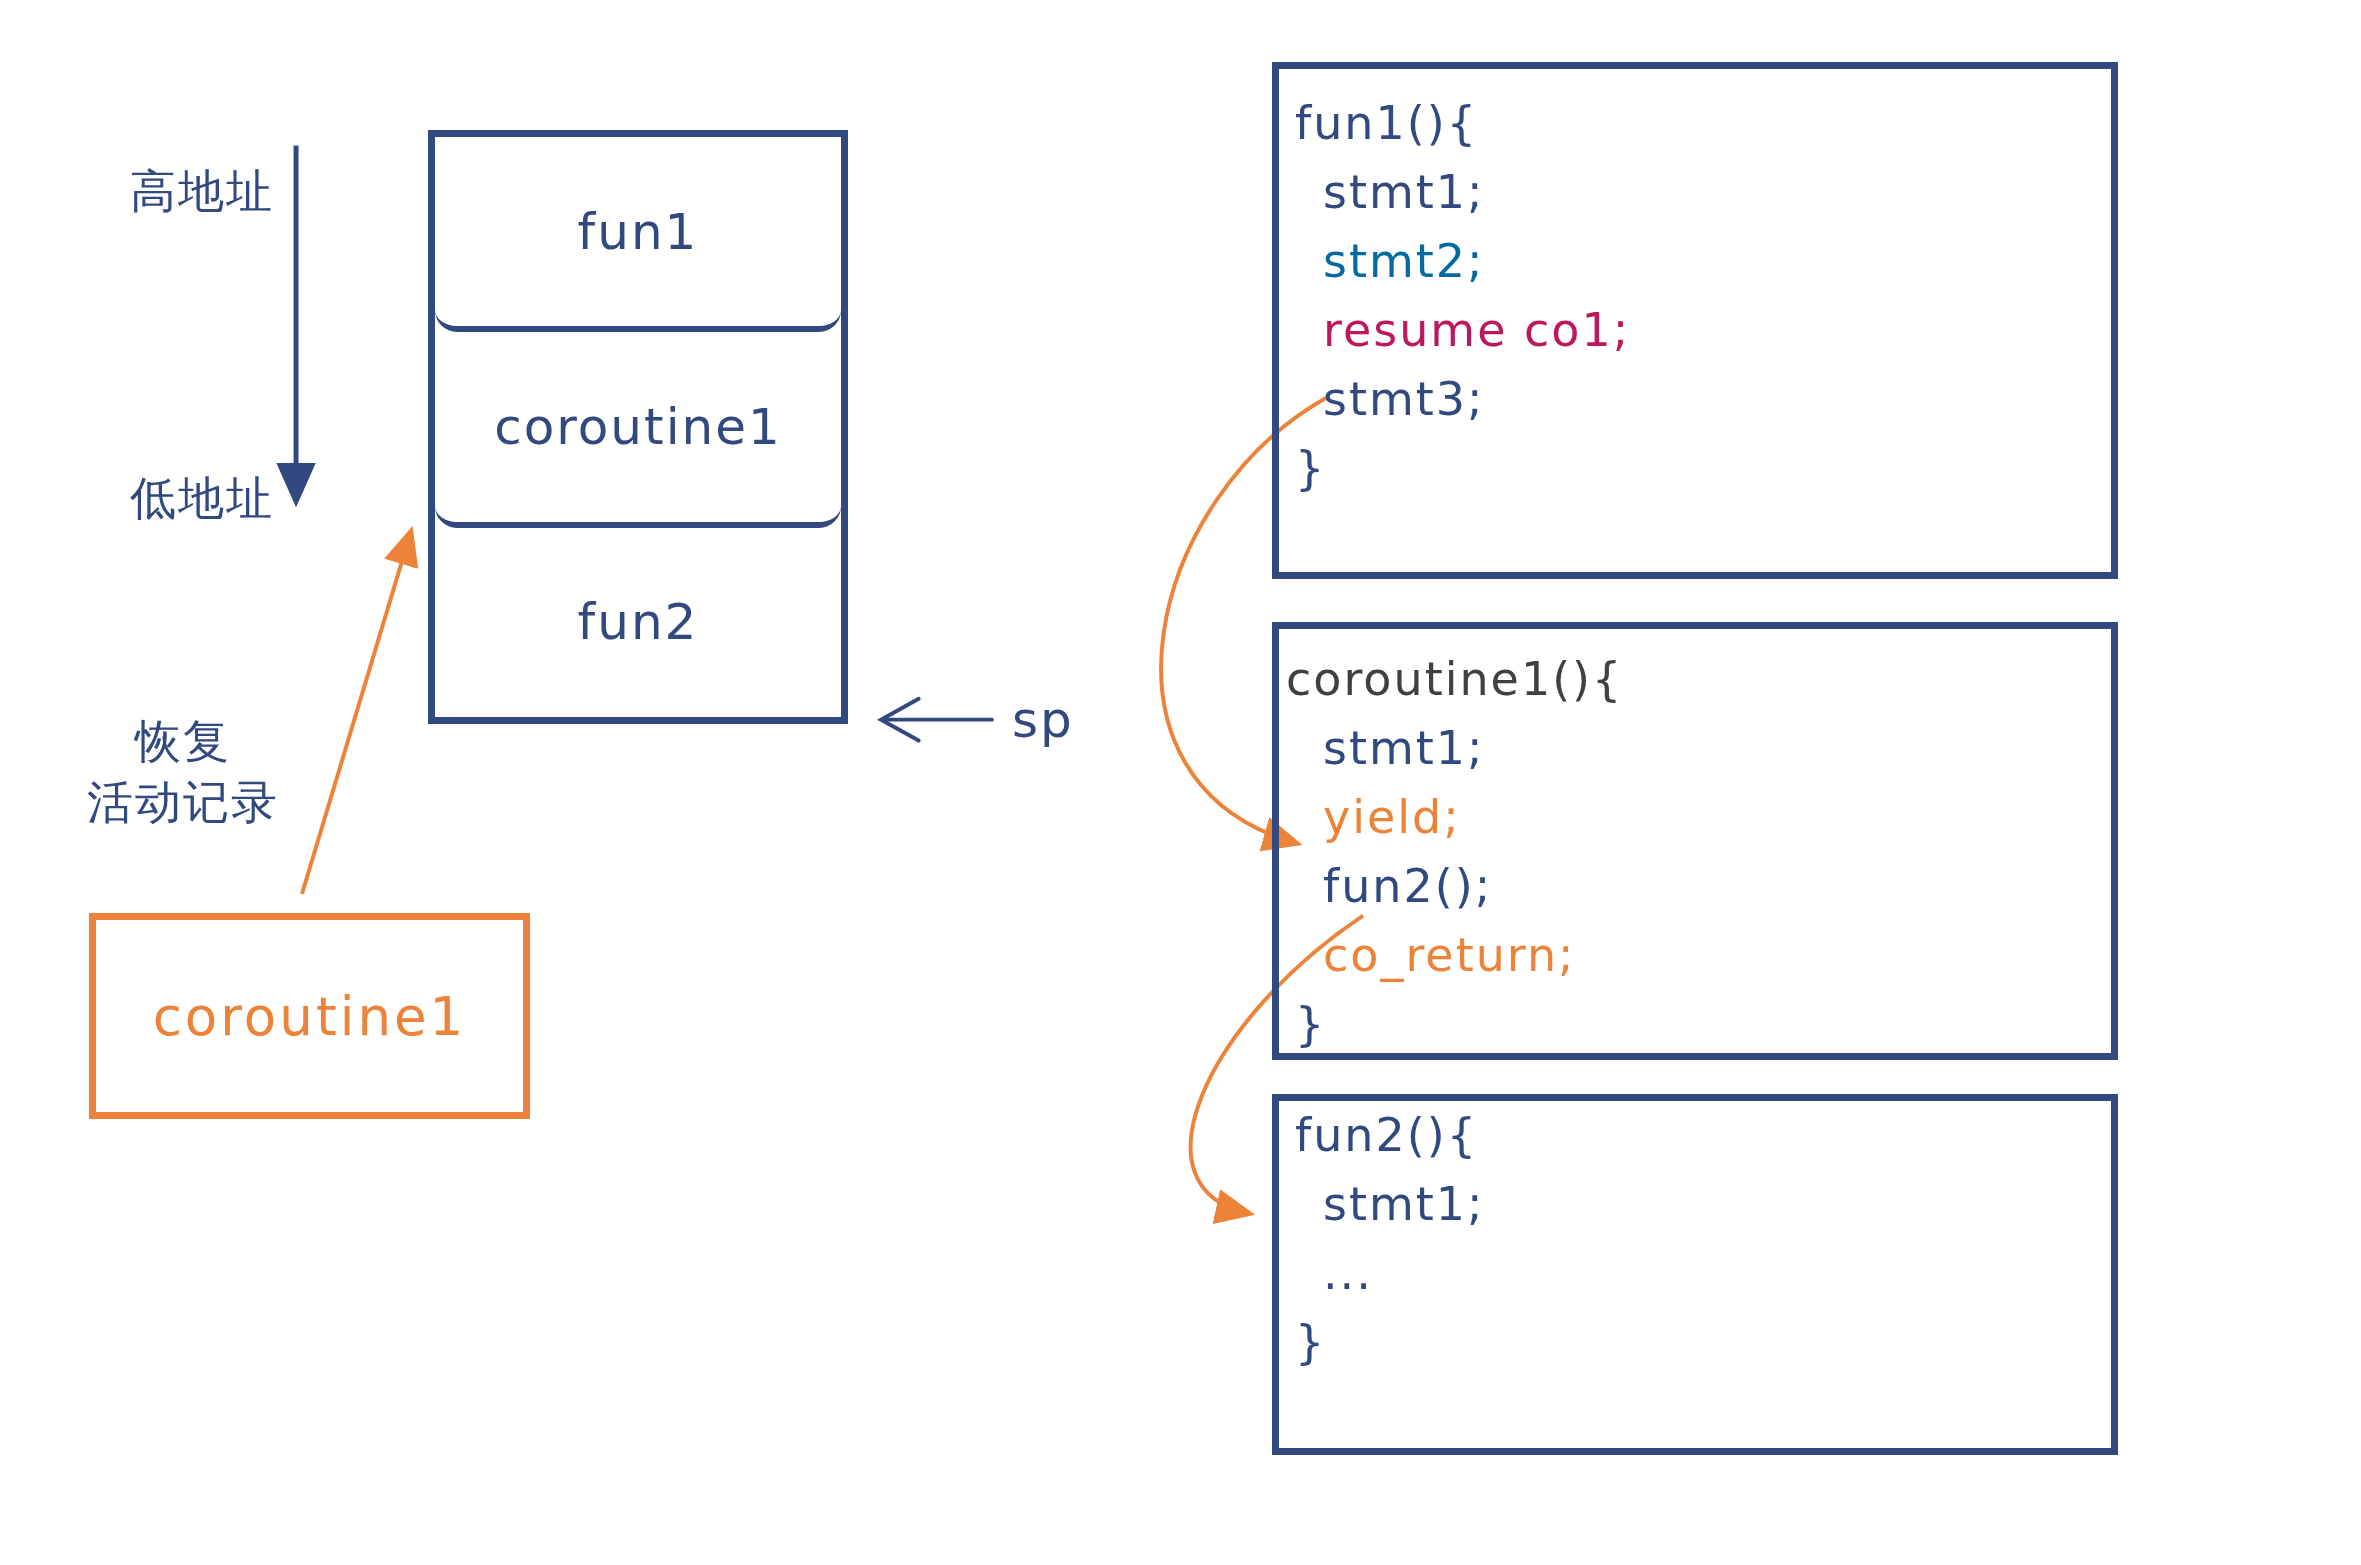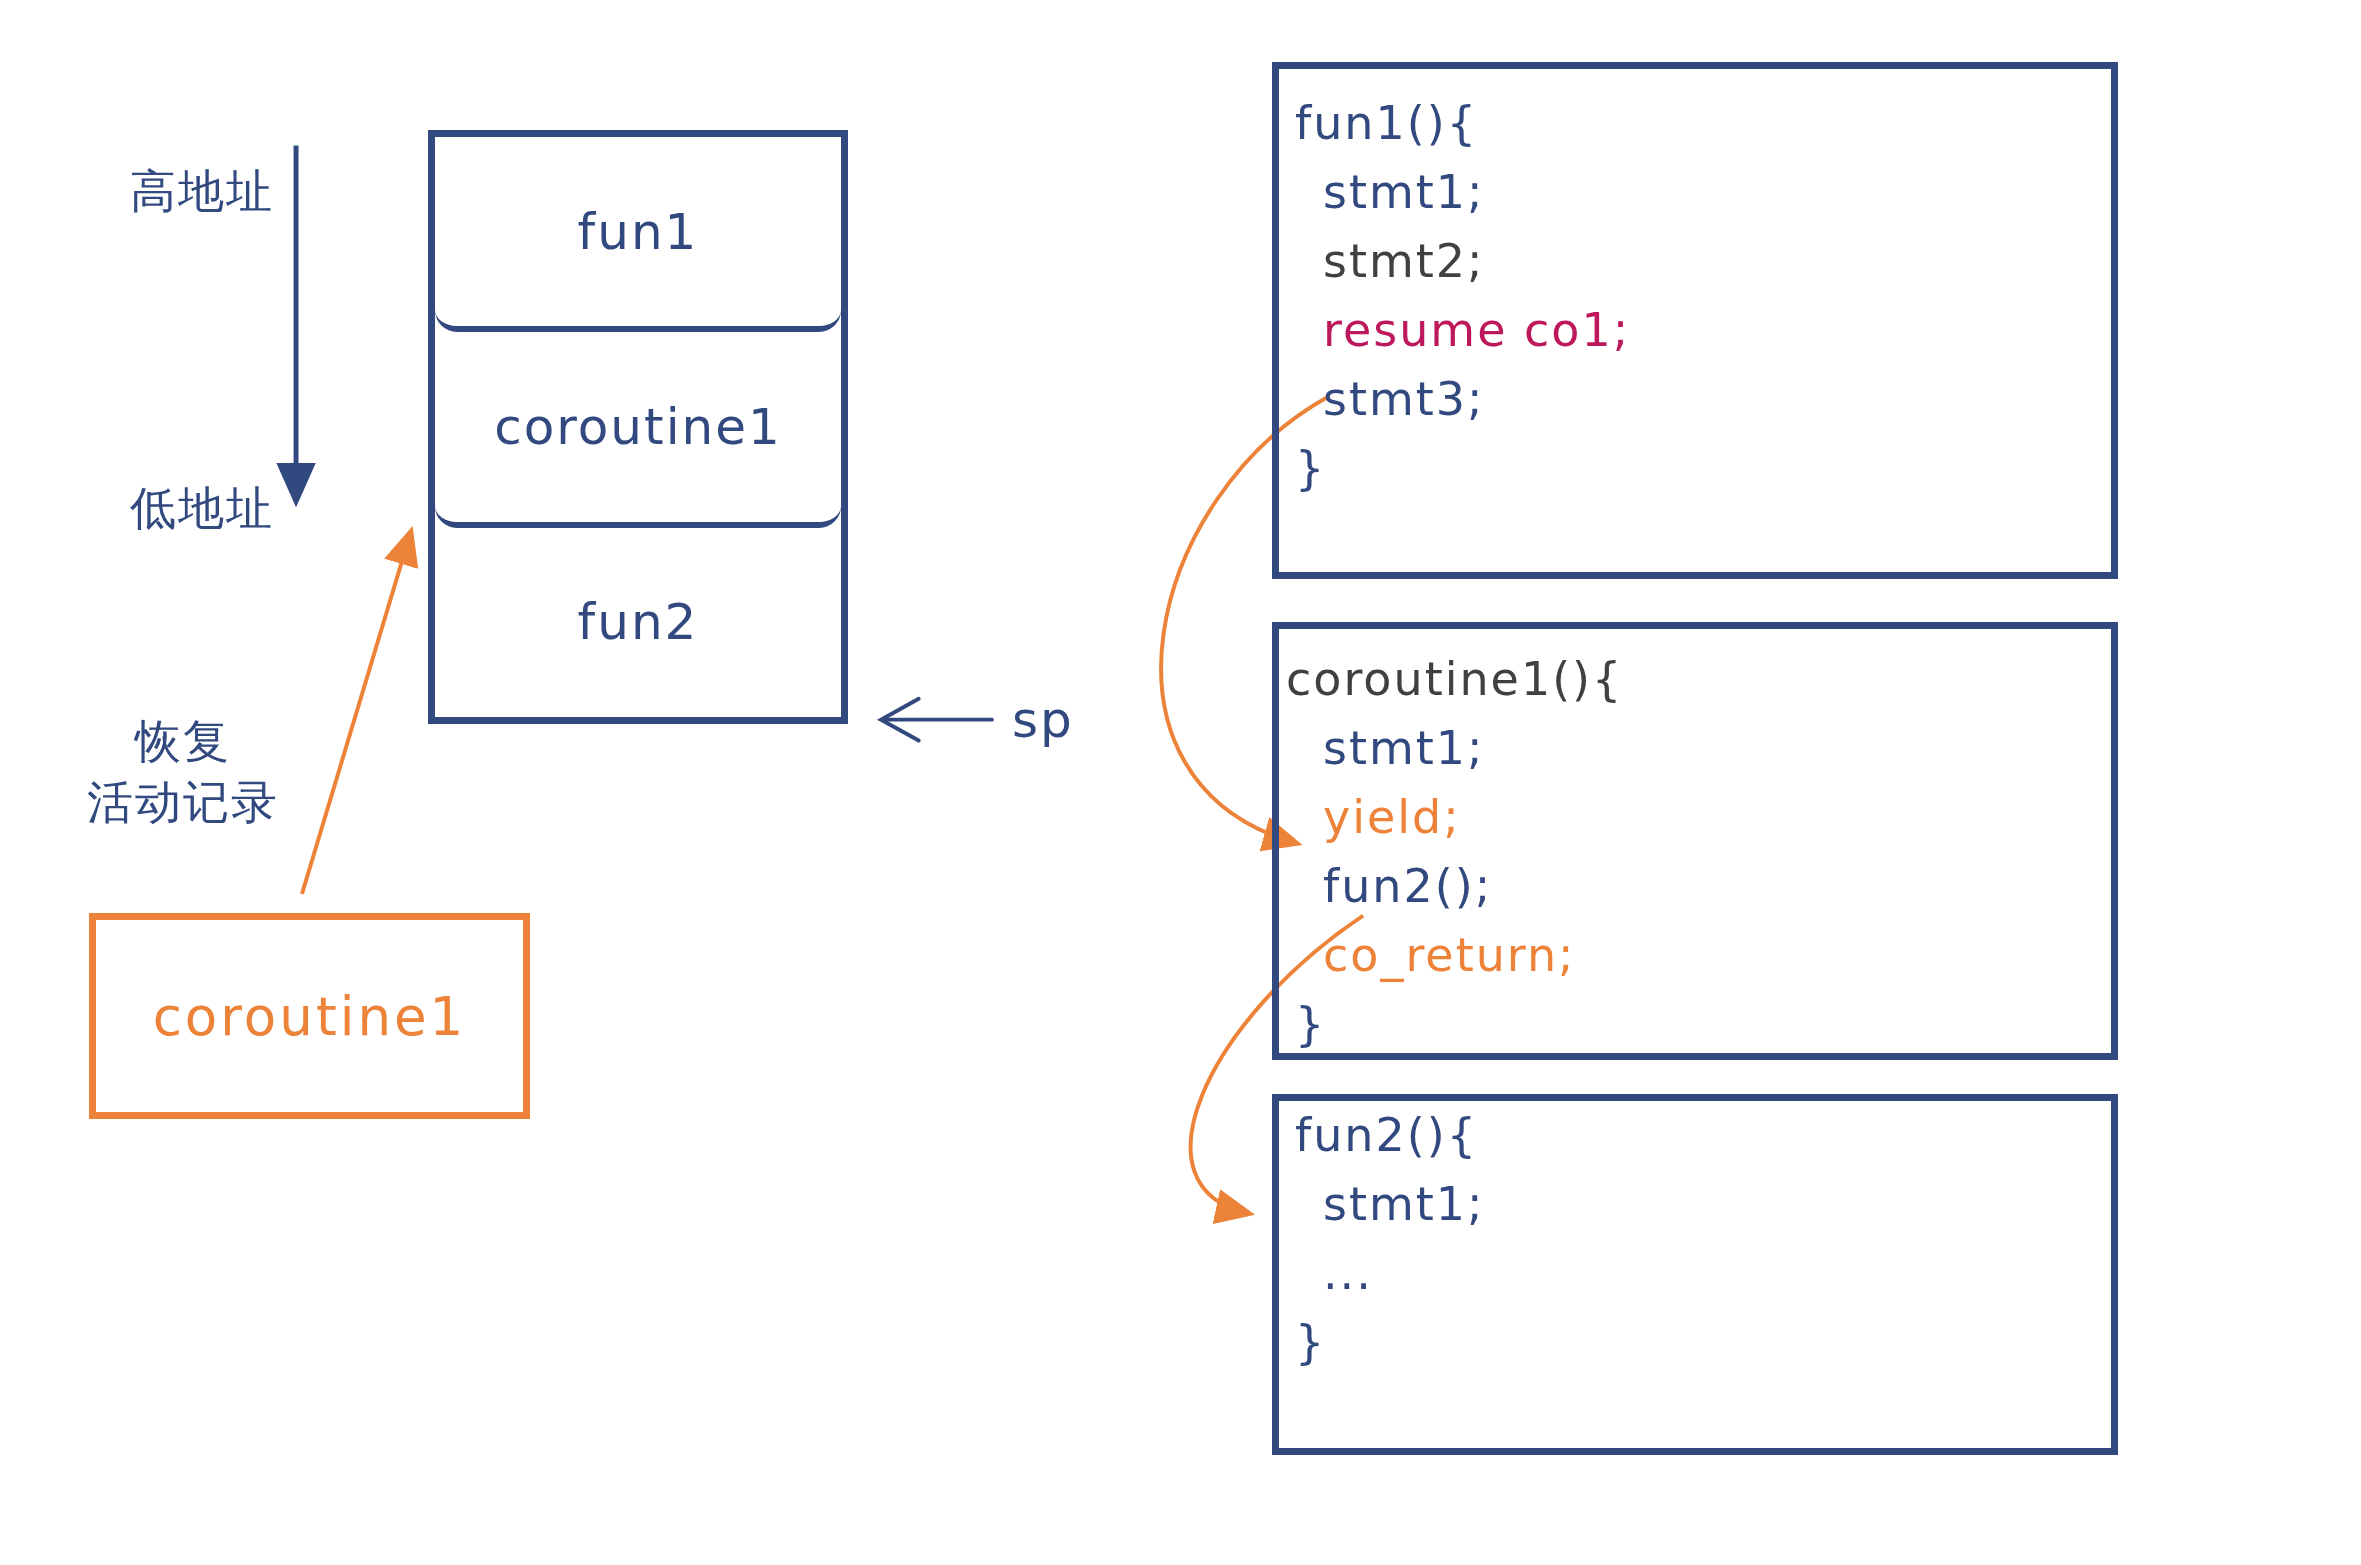--- a/index.html
+++ b/index.html
@@ -22,21 +22,21 @@
     flex:1;display:flex;align-items:center;justify-content:center;
     font-size:50px;letter-spacing:2px;color:var(--blue);
   }
   .stack-row.sep{border-bottom:6px solid var(--blue);border-radius:22px;}
 
   
   .cn-label{
     color:var(--blue);font-size:46px;letter-spacing:2px;white-space:nowrap;margin-left:9px;
   }
   #high-address-label{left:121px;top:161px;}
-  #low-address-label{left:121px;top:478px;}
+  #low-address-label{left:121px;top:468px;}
 
   #restore-label{
     left:69px;top:711px;width:228px;
     color:var(--blue);font-size:46px;line-height:61px;
     text-align:center;letter-spacing:2px;
   }
 
   
   #sp-label{left:1012px;top:691px;font-size:50px;color:var(--blue);letter-spacing:2px;}
 
@@ -114,21 +114,21 @@
     <div>活动记录</div>
   </div>
 
   <div class="abs" id="coroutine-frame-box">
     <span>coroutine1</span>
   </div>
 
   <div class="abs code-block" id="code-block-fun1">
     <div class="code-line" style="color: rgb(49, 73, 127);">fun1(){</div>
     <div class="code-line ind" style="color: rgb(49, 73, 127);">stmt1;</div>
-    <div class="code-line ind" style="color: #404040;">stmt2;</div>
+    <div class="code-line ind" style="color: #0369a1;">stmt2;</div>
     <div class="code-line ind" style="color: #be185d;">resume co1;</div>
     <div class="code-line ind" style="color: rgb(49, 73, 127);">stmt3;</div>
     <div class="code-line" style="color: rgb(49, 73, 127);">}</div>
   </div>
 
   <div class="abs code-block" id="code-block-coroutine1">
     <div class="code-line" style="color: #404040; padding-left: 7px;">coroutine1(){</div>
     <div class="code-line ind" style="color: rgb(49, 73, 127);">stmt1;</div>
     <div class="code-line ind" style="color: rgb(237, 130, 57);">yield;</div>
     <div class="code-line ind" style="color: rgb(49, 73, 127);">fun2();</div>

